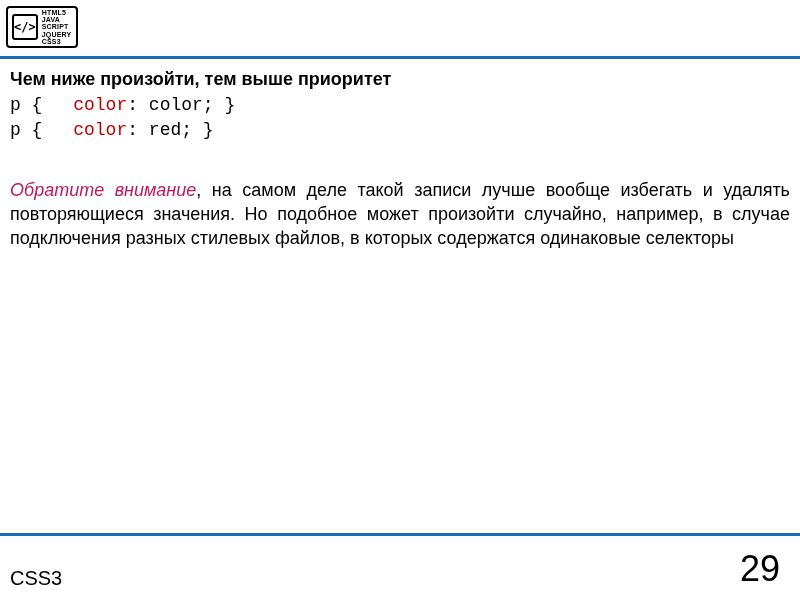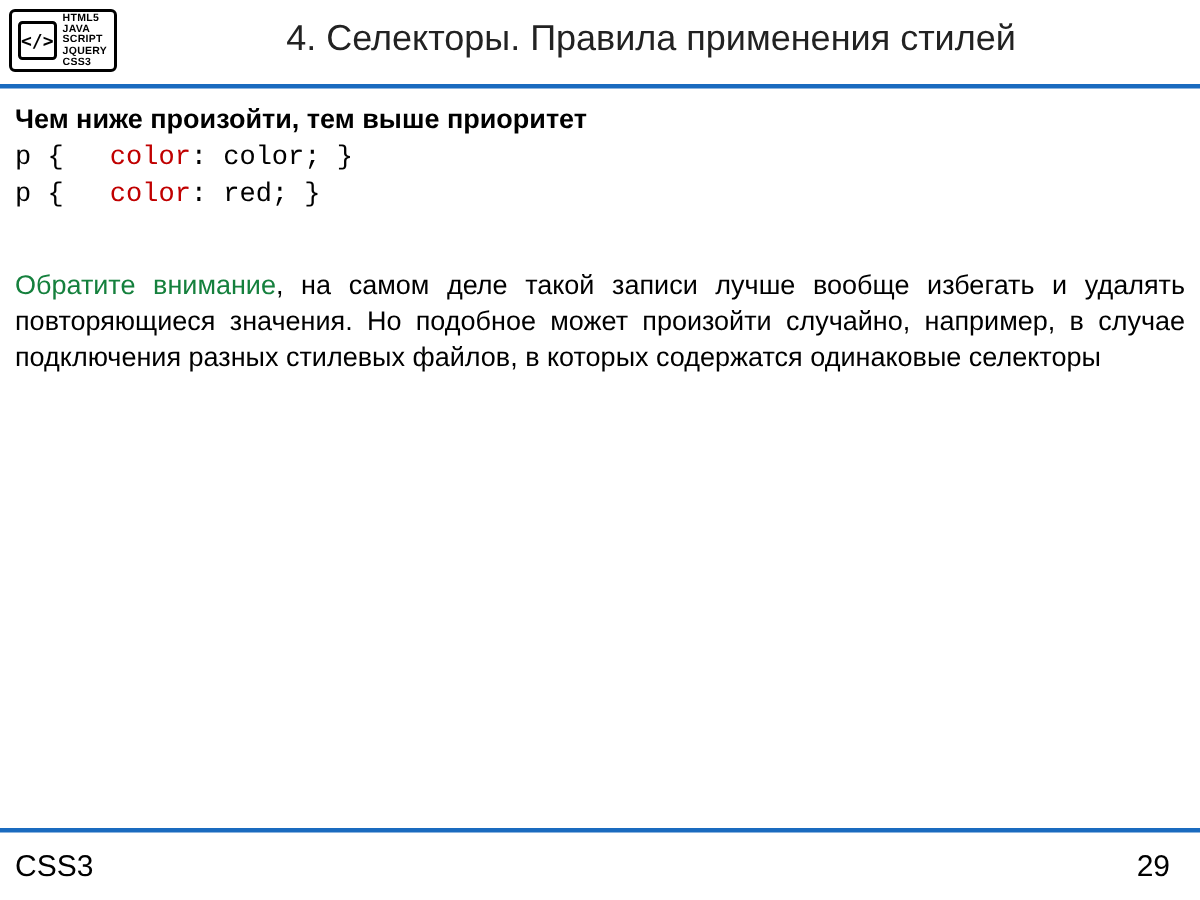--- a/index.html
+++ b/index.html
@@ -16,41 +16,40 @@
     font-family: monospace; font-weight: bold; font-size: 12px;
   }
   .badge-text { font-size: 7px; font-weight: bold; line-height: 1.05; letter-spacing: 0.2px; }
   .title { flex: 1; text-align: center; font-size: 24px; color: #222; padding-top: 6px; }
   .rule { height: 3px; background: #1a6bbf; margin: 4px 0 8px 0; }
   .content { flex: 1; padding: 0 10px; font-size: 18px; line-height: 1.35; color: #000; }
   .subheading { font-weight: bold; margin-bottom: 2px; }
   .para { text-align: justify; margin-bottom: 2px; }
   .mono { font-family: "Courier New", monospace; font-size: 18px; white-space: pre; }
   .code-prop { color: #c00000; margin-left: 20px; }
-  .note-bold { color: #15803d; }
+  .note-bold { color: #be185d; font-style: italic; }
   .gap { height: 18px; }
   .footer { display: flex; justify-content: space-between; align-items: flex-end; padding: 4px 20px 10px 10px; font-size: 20px; }
-  .page-num { font-size: 20px; margin-left: 16px; }
+  .page-num { font-size: 36px; margin-left: 16px; }
 </style>
 </head>
 <body>
 
 <div class="slide">
 
   <div class="header">
     <div class="badge">
       <div class="badge-icon">&lt;/&gt;</div>
       <div class="badge-text">
         <div>HTML5</div>
         <div>JAVA SCRIPT</div>
         <div>JQUERY</div>
         <div>CSS3</div>
       </div>
     </div>
-    <div class="title">4. Селекторы. Правила применения стилей</div>
   </div>
 
   <div class="rule"></div>
 
   <div class="content">
     <div class="subheading">Чем ниже произойти, тем выше приоритет</div>
 
     <div class="mono"><span>p { </span><span class="code-prop">color</span><span>: color; }</span></div>
     <div class="mono"><span>p { </span><span class="code-prop">color</span><span>: red; }</span></div>
 

